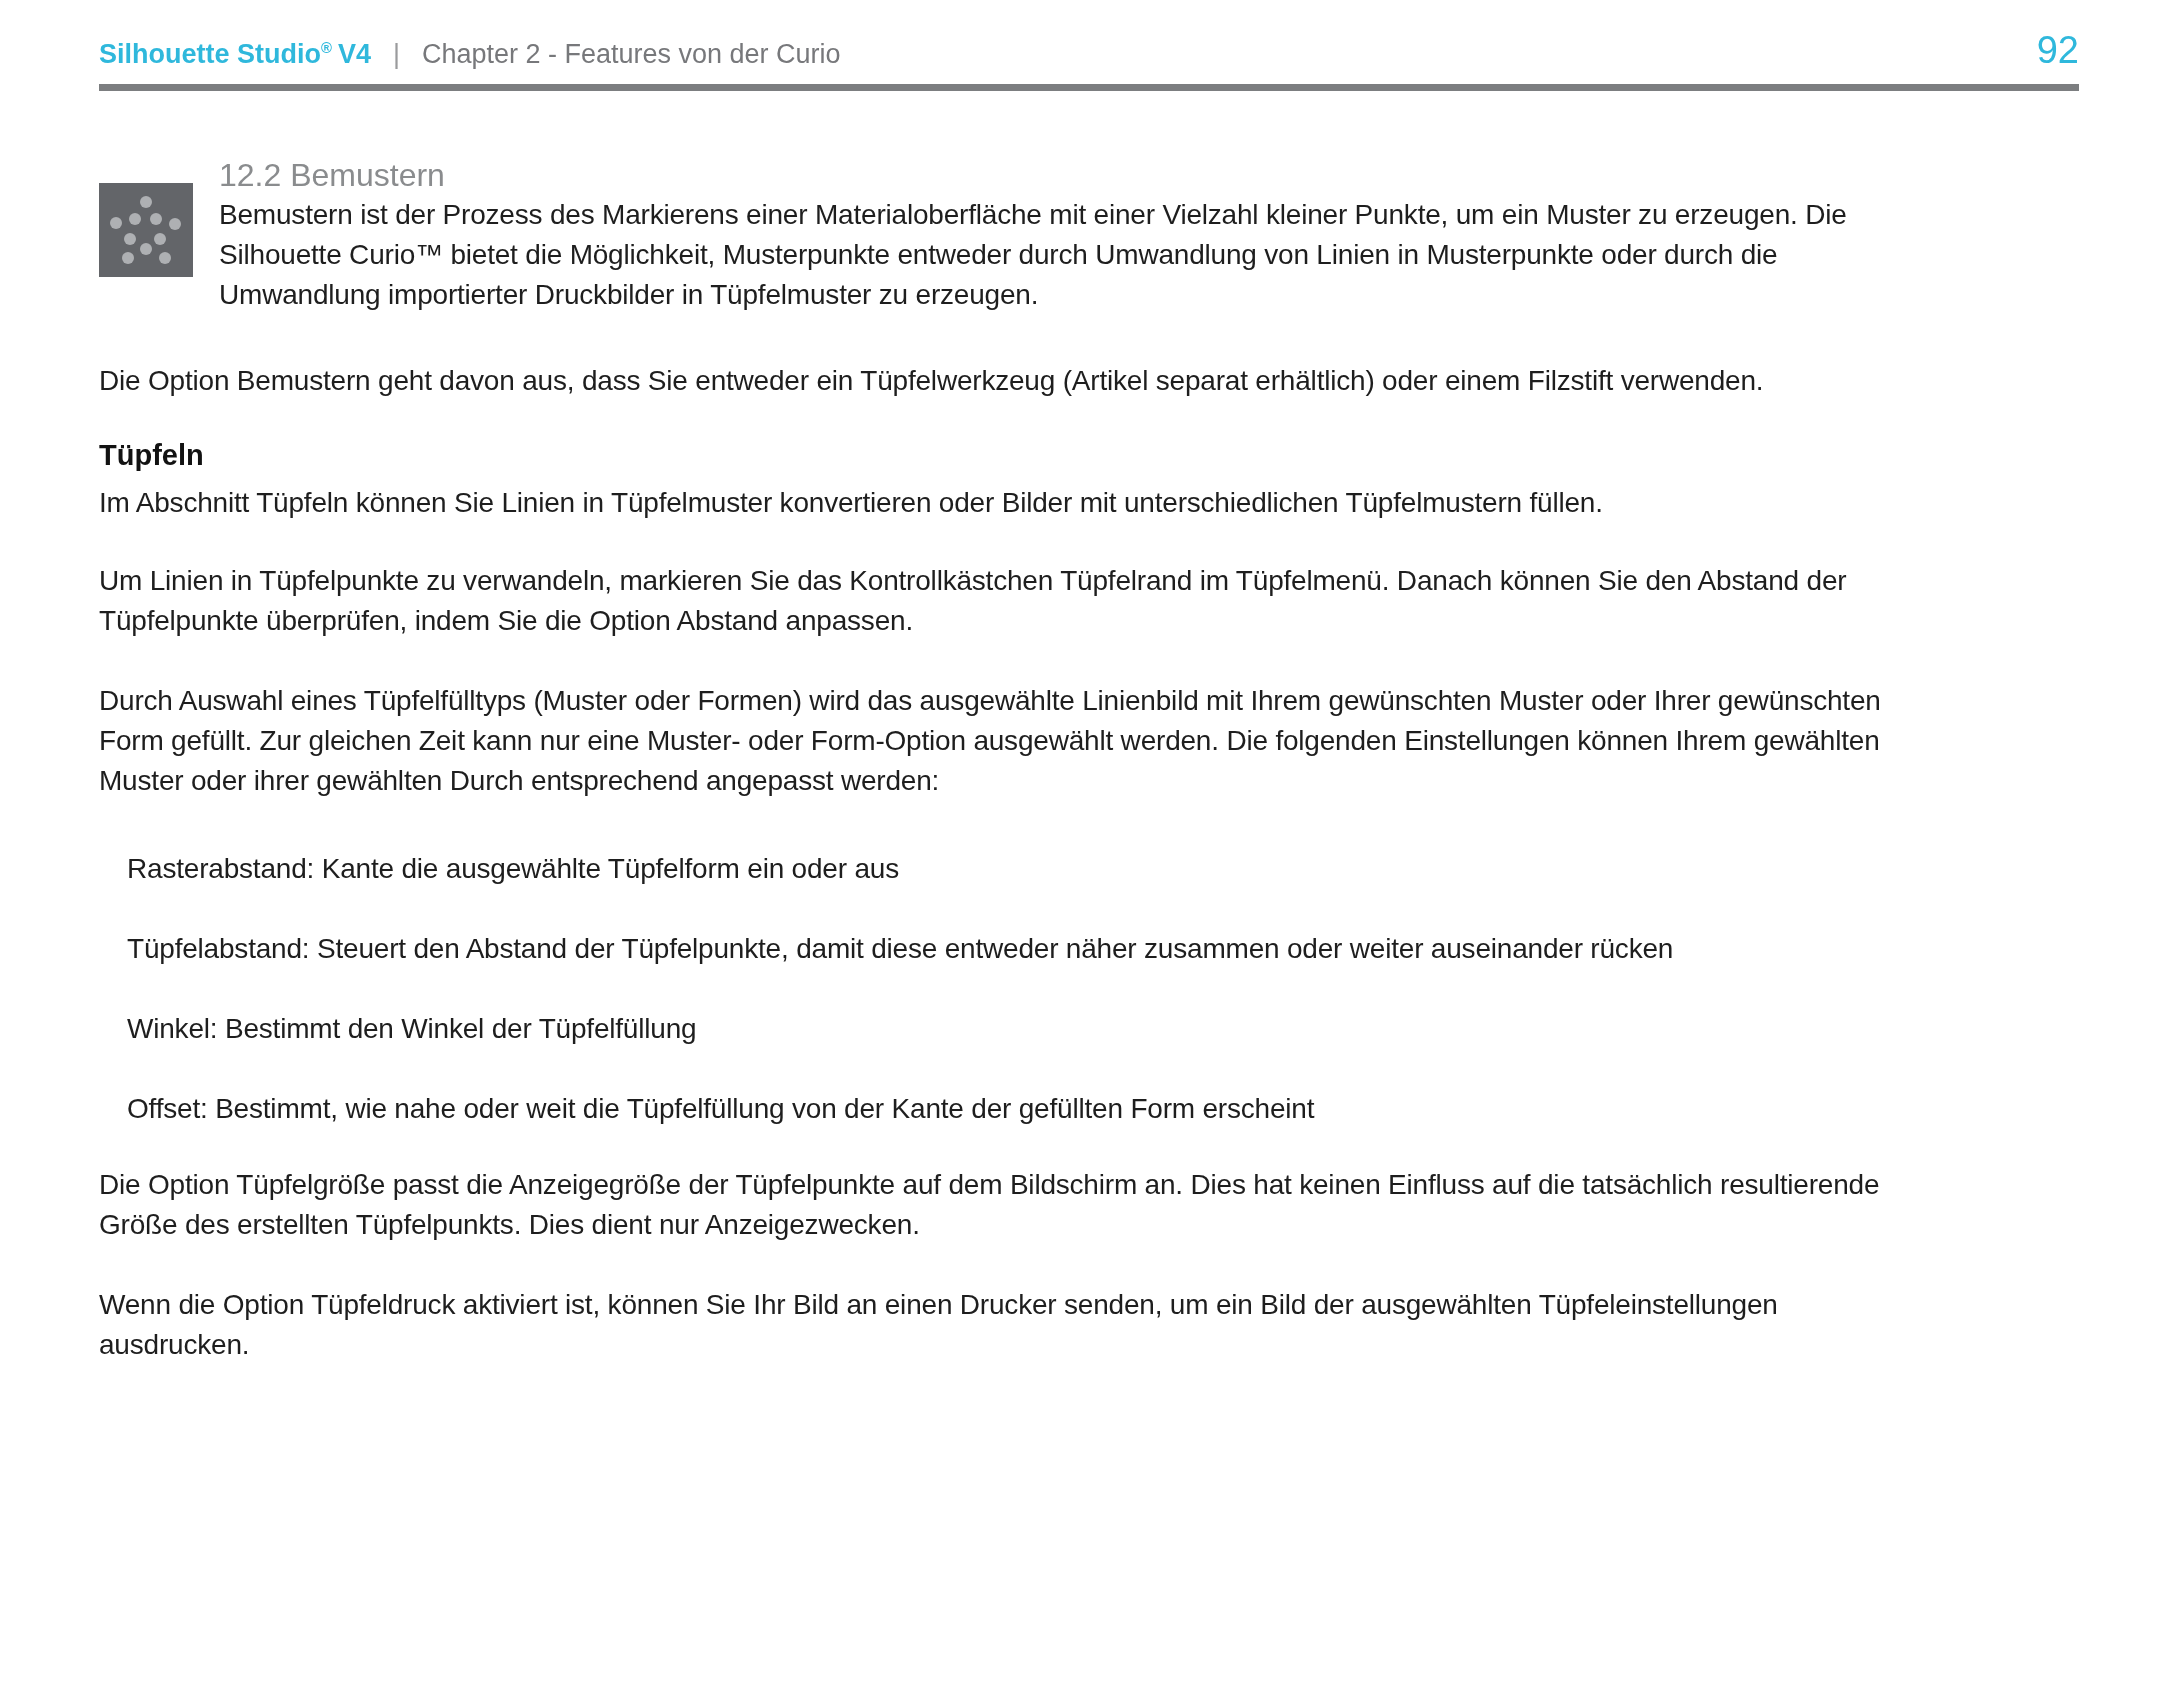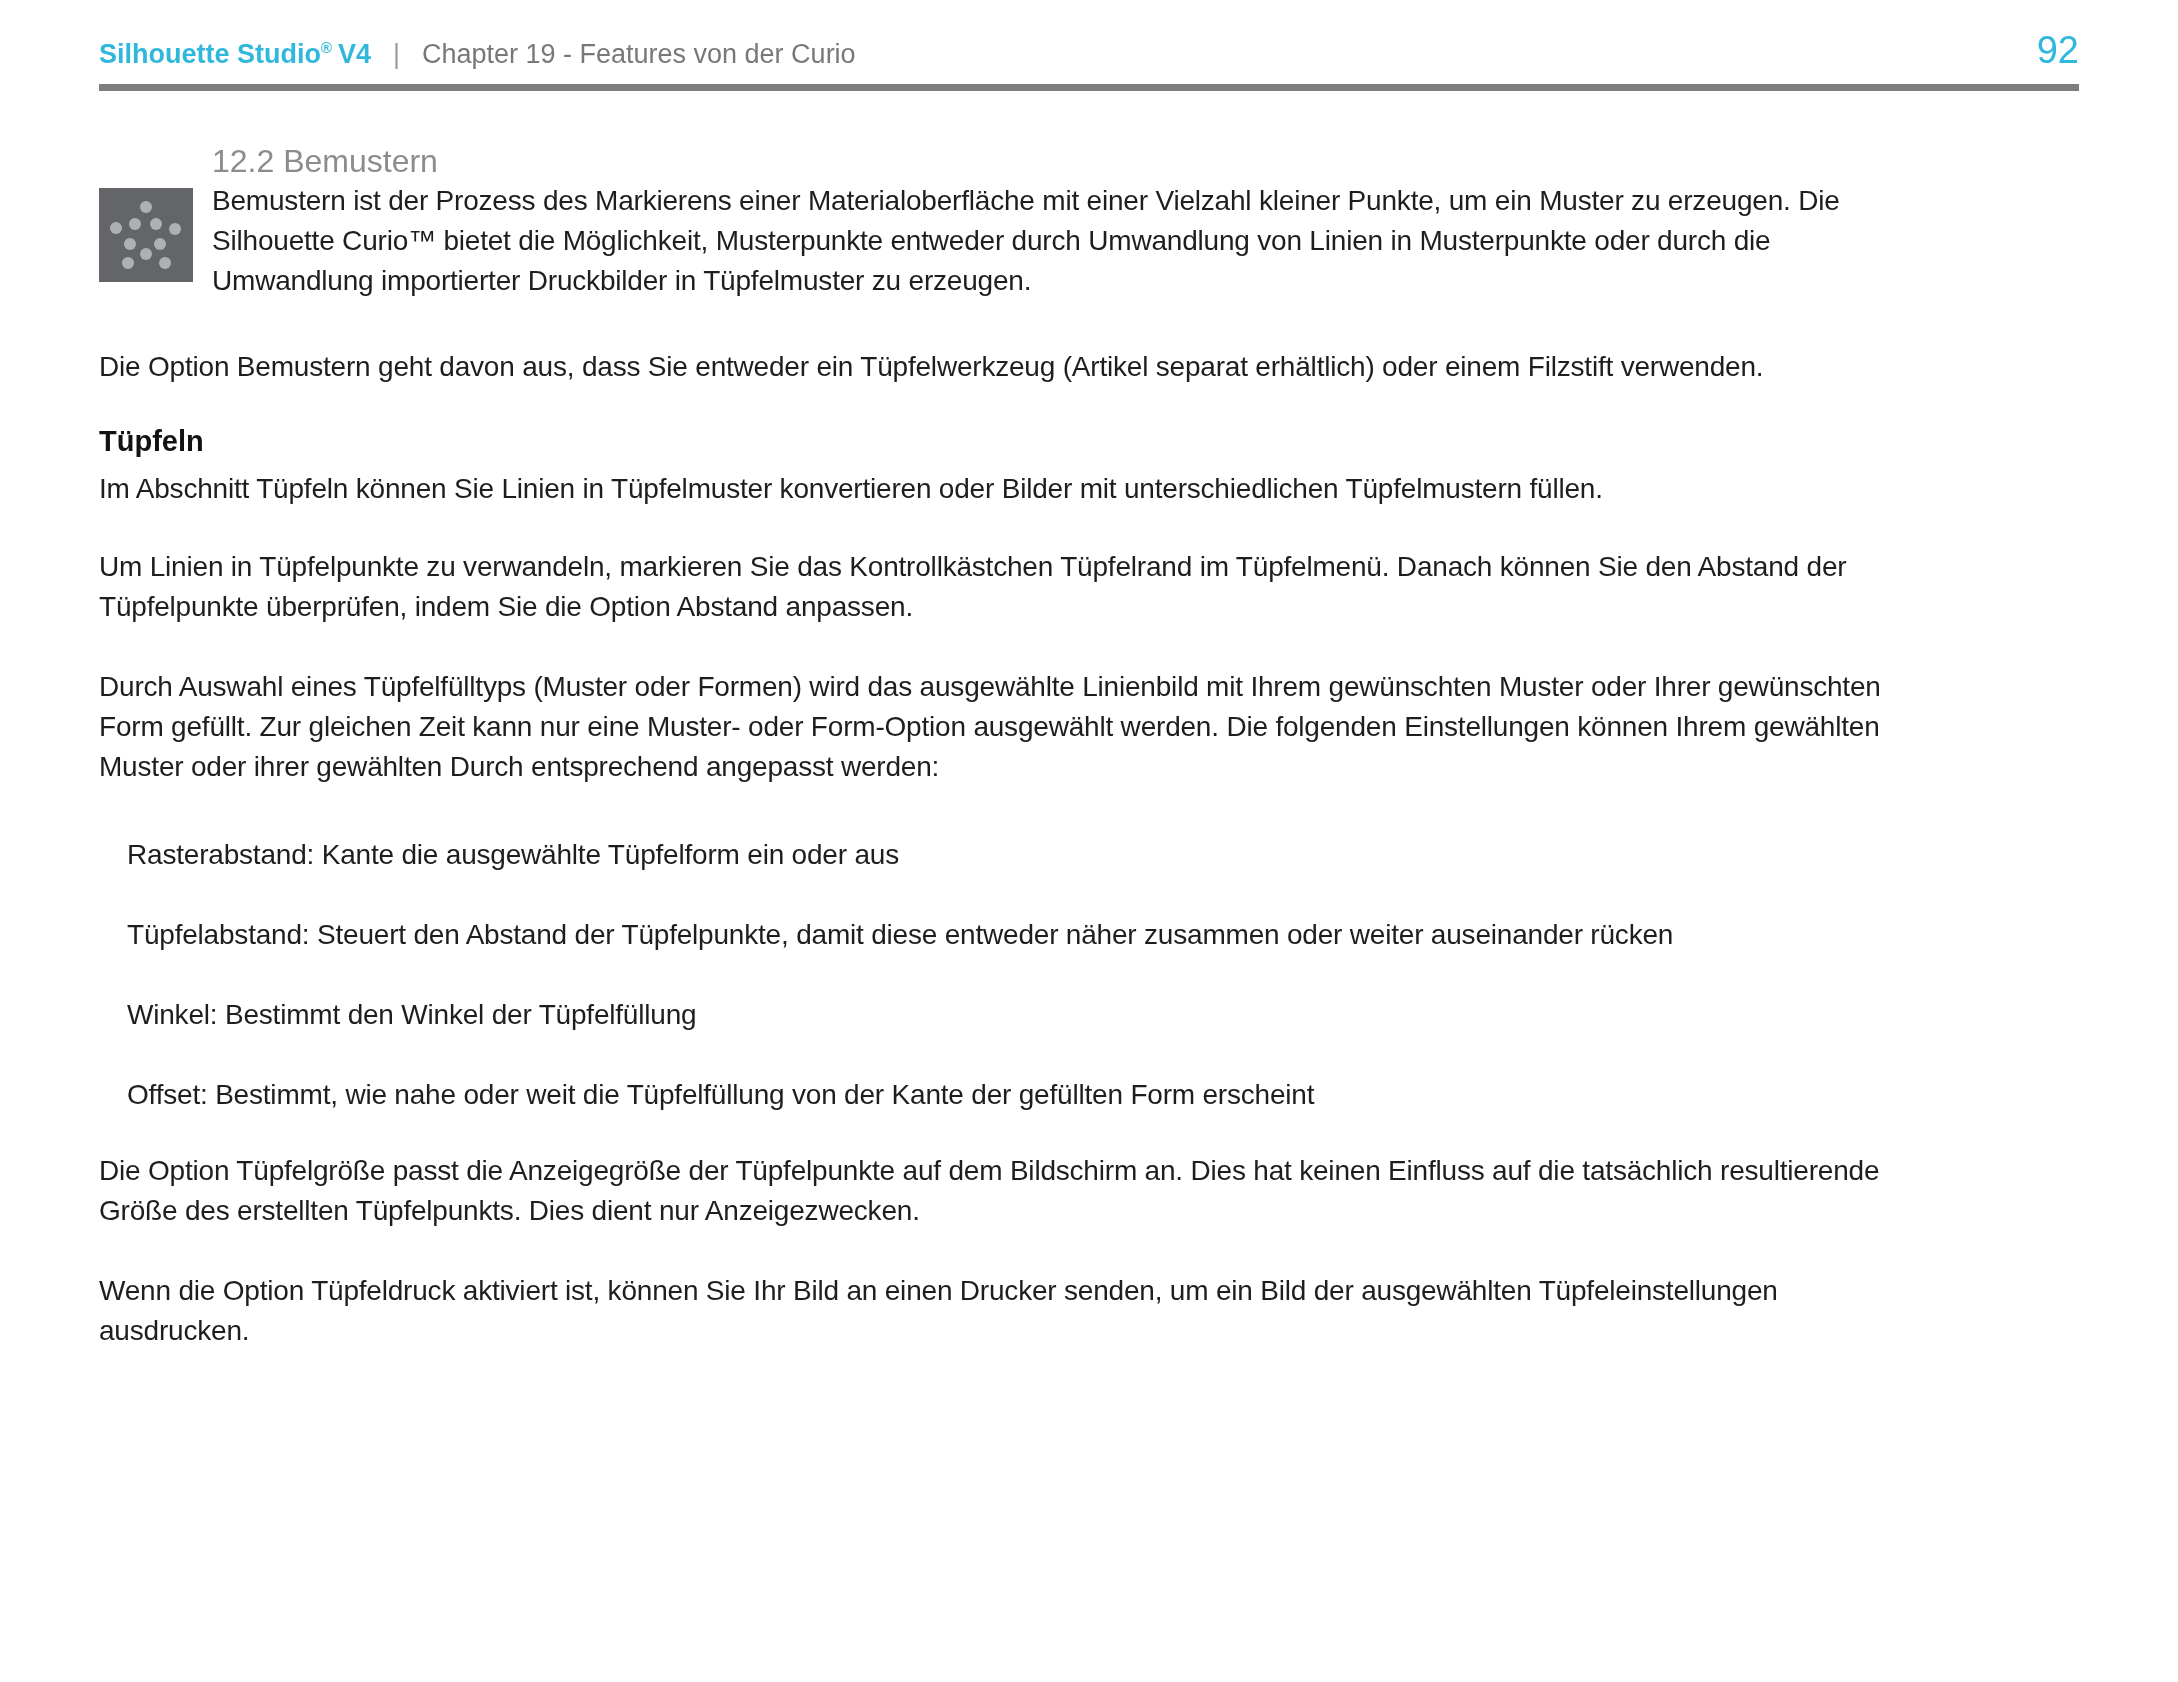--- a/index.html
+++ b/index.html
@@ -25,21 +25,21 @@
   .topbar-left { display: flex; align-items: baseline; }
   .brand { color: var(--accent-cyan, #2FB8DC); font-weight: bold; white-space: nowrap; }
   .brand sup { font-size: 0.55em; }
   .brand .ver { margin-left: 0.22em; }
   .divider { color: #9a9b9d; margin: 0 22px; font-weight: normal; }
   .chapter { color: var(--header-gray, #77787B); white-space: nowrap; }
   .pagenum { color: var(--accent-cyan, #2FB8DC); font-size: 38px; }
   .rule { height: 7px; background: var(--rule-gray, #7C7E80); margin-top: 12px; }
 
   
-  .intro { display: flex; gap: 19px; margin-top: 50px; align-items: center; }
+  .intro { display: flex; gap: 26px; margin-top: 64px; }
   .icon-box {
     flex: 0 0 94px; width: 94px; height: 94px; margin-top: 28px;
     background: var(--icon-background, #636569);
     position: relative;
   }
   .icon-box i {
     position: absolute; display: block;
     width: 12px; height: 12px; border-radius: 50%;
     background: var(--icon-dot, #AEB0B3);
   }
@@ -71,21 +71,21 @@
 </style>
 </head>
 <body>
 
 <div class="page">
 
   <header class="topbar">
     <div class="topbar-left">
       <span class="brand"><span>Silhouette Studio</span><sup>®</sup><span class="ver">V4</span></span>
       <span class="divider">|</span>
-      <span class="chapter">Chapter 19 - Features von der Curio</span>
+      <span class="chapter">Chapter 2 - Features von der Curio</span>
     </div>
     <div class="pagenum">92</div>
   </header>
   <div class="rule"></div>
 
   <section class="intro">
     <div class="icon-box">
       <i style="left:41px; top:13px;"></i>
       <i style="left:11px; top:34px;"></i>
       <i style="left:30px; top:30px;"></i>

